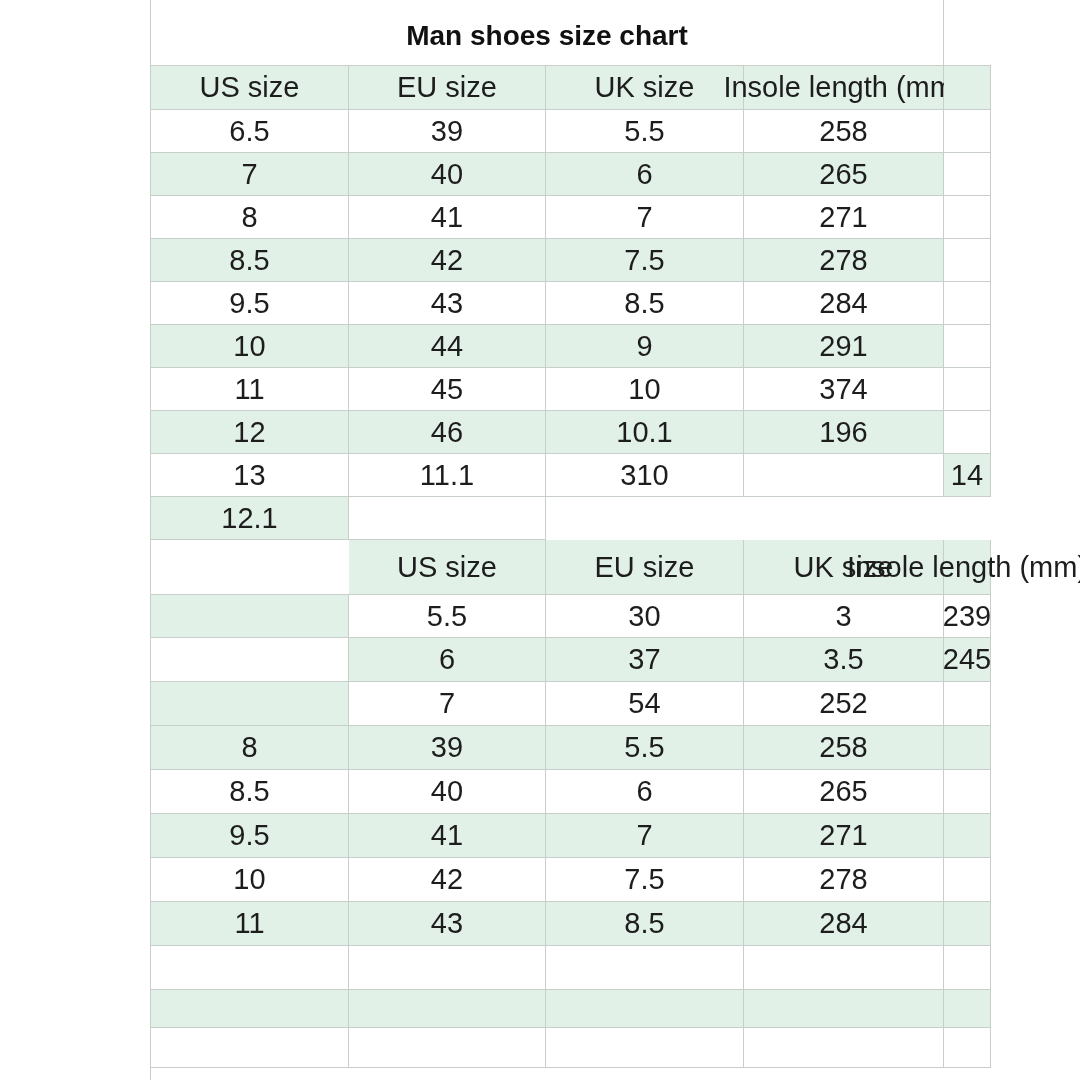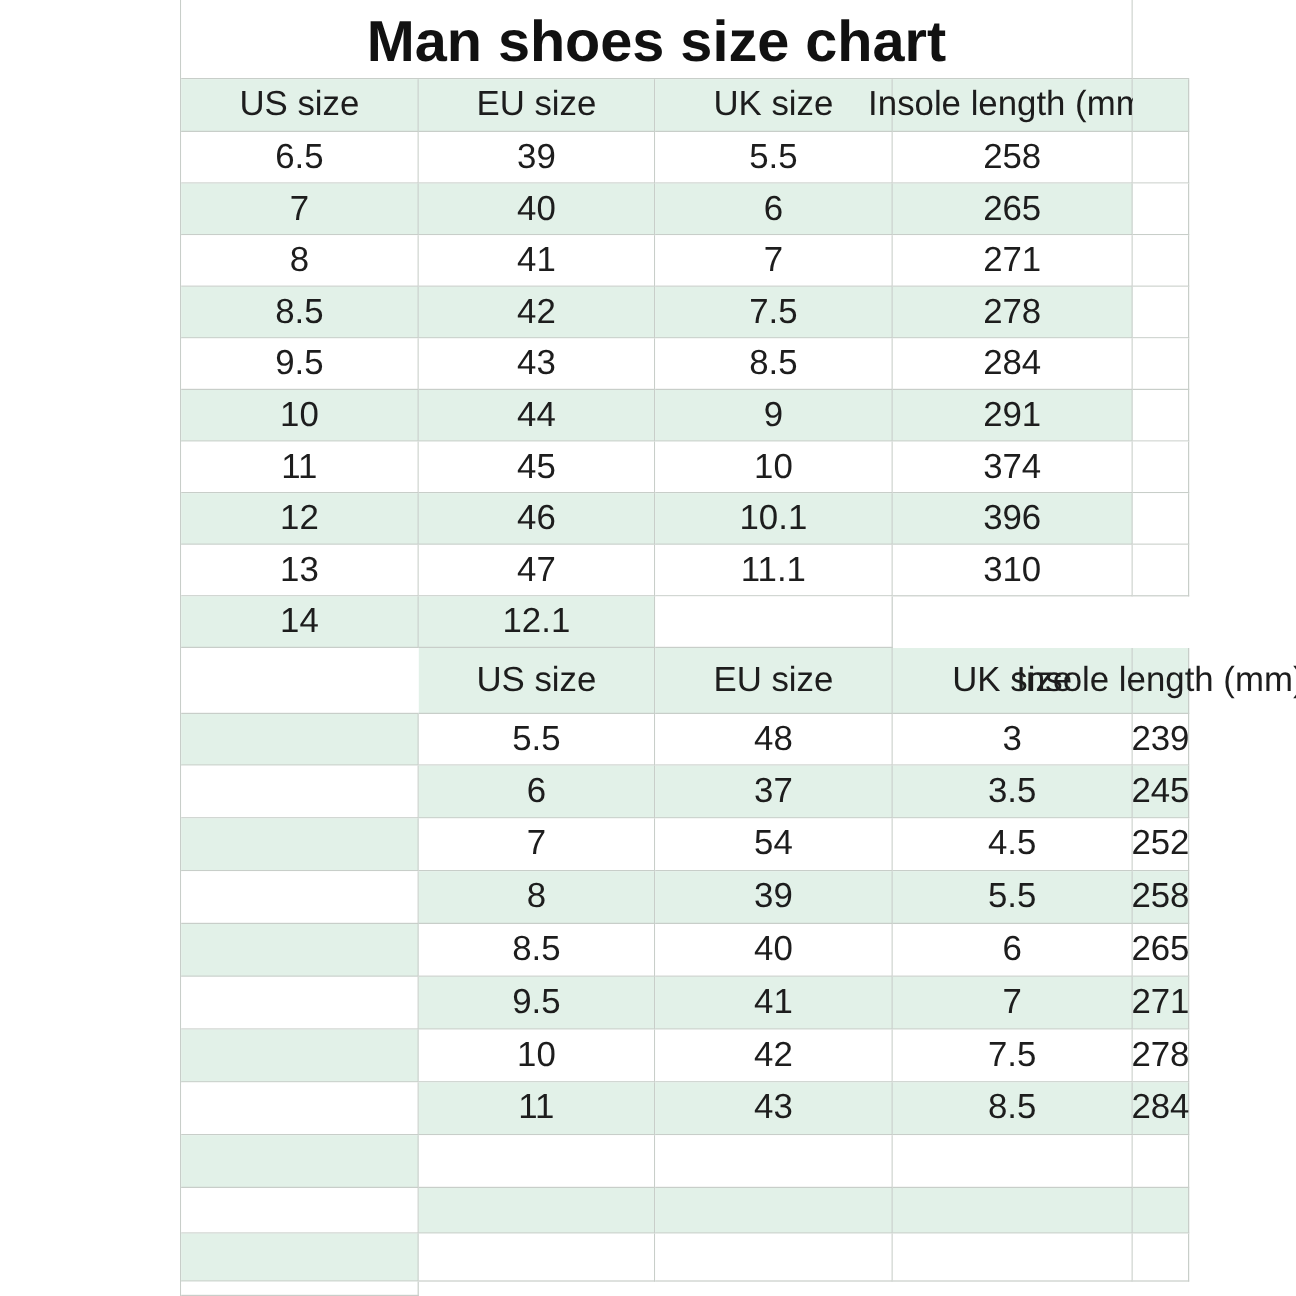--- a/index.html
+++ b/index.html
@@ -27,21 +27,21 @@
     display:flex;align-items:center;justify-content:center;
     font-size:29px;color:var(--text);
     border-right:1px solid var(--grid);
     border-bottom:1px solid var(--grid);
     background:#ffffff;
     white-space:nowrap;overflow:visible;
   }
   .green{background:var(--green);}
   .title-cell{
     grid-column:1 / span 4;
-    font-weight:700;font-size:48px;color:var(--title);
+    font-weight:700;font-size:28px;color:var(--title);
     padding-top:6px;
     background:#ffffff;
   }
   .title-filler{border-right:none;background:#ffffff;}
 </style>
 </head>
 <body>
 
 <div class="sheet-table man-table">
   <div class="cell title-cell">Man shoes size chart</div>
@@ -83,53 +83,51 @@
     <div class="cell green">291</div>
     <div class="cell"></div>
     <div class="cell">11</div>
     <div class="cell">45</div>
     <div class="cell">10</div>
     <div class="cell">374</div>
     <div class="cell"></div>
     <div class="cell green">12</div>
     <div class="cell green">46</div>
     <div class="cell green">10.1</div>
-    <div class="cell green">396</div>
+    <div class="cell green">196</div>
     <div class="cell"></div>
     <div class="cell">13</div>
-    <div class="cell">47</div>
     <div class="cell">11.1</div>
     <div class="cell">310</div>
     <div class="cell"></div>
     <div class="cell green">14</div>
     <div class="cell green">12.1</div>
     <div class="cell"></div>
   </div>
 
 <div class="sheet-table woman-table">
   <div class="cell title-filler"></div>
 
   <div class="cell green">US size</div>
   <div class="cell green">EU size</div>
   <div class="cell green">UK size</div>
   <div class="cell green">Insole length (mm)</div>
   <div class="cell green"></div>
 <div class="cell">5.5</div>
-    <div class="cell">48</div>
+    <div class="cell">30</div>
     <div class="cell">3</div>
     <div class="cell">239</div>
     <div class="cell"></div>
     <div class="cell green">6</div>
     <div class="cell green">37</div>
     <div class="cell green">3.5</div>
     <div class="cell green">245</div>
     <div class="cell green"></div>
     <div class="cell">7</div>
     <div class="cell">54</div>
-    <div class="cell">4.5</div>
     <div class="cell">252</div>
     <div class="cell"></div>
     <div class="cell green">8</div>
     <div class="cell green">39</div>
     <div class="cell green">5.5</div>
     <div class="cell green">258</div>
     <div class="cell green"></div>
     <div class="cell">8.5</div>
     <div class="cell">40</div>
     <div class="cell">6</div>

